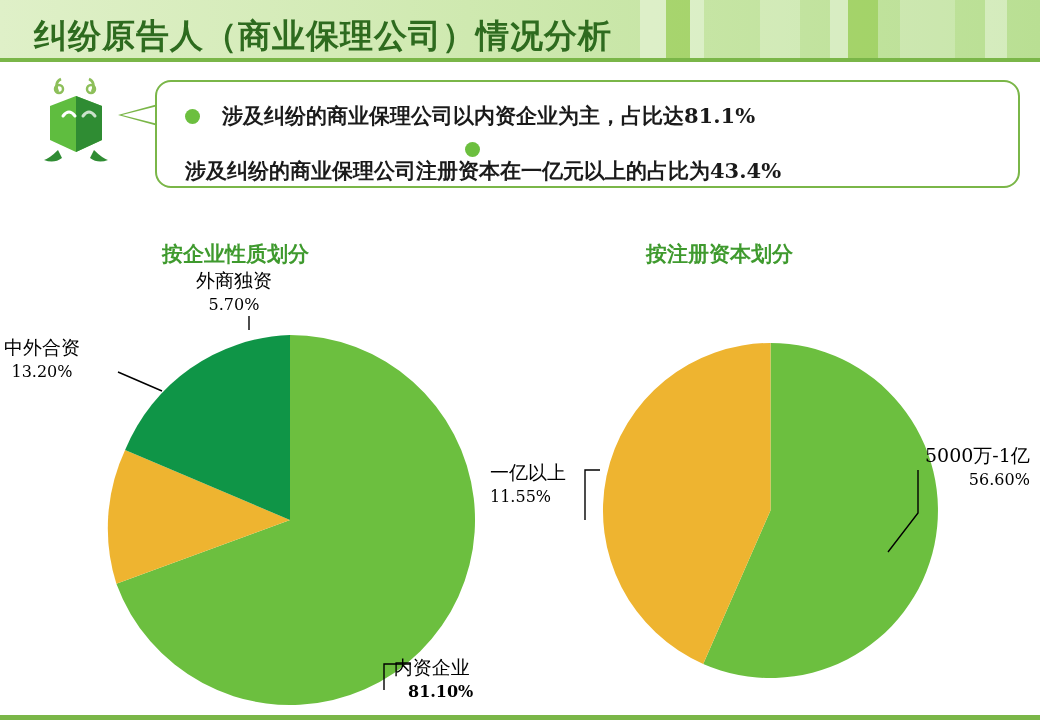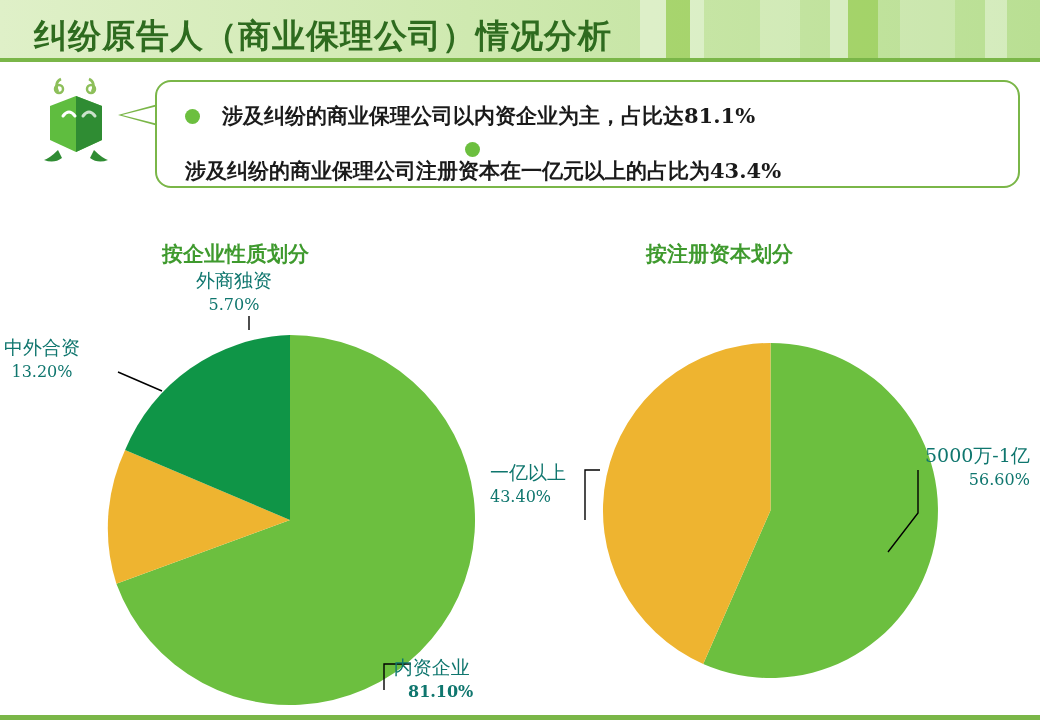--- a/index.html
+++ b/index.html
@@ -141,21 +141,21 @@
 
   
   .pie-wrap { position: absolute; }
   .pie-wrap.left  { left: 95px;  top: 325px; width: 390px; height: 390px; }
   .pie-wrap.right { left: 598px; top: 338px; width: 345px; height: 345px; }
 
   
   .lbl {
     position: absolute;
     font-size: 19px;
-    color: #0f766e;
+    color: #000000;
     font-family: "DejaVu Serif", "Liberation Serif", serif;
     white-space: nowrap;
     line-height: 1.35;
     text-align: center;
   }
   .lbl .val { font-size: 16px; }
 
   #lbl-foreign   { left: 196px; top: 268px; }
   #lbl-joint     { left: 4px;   top: 335px; }
   #lbl-domestic  { left: 390px; top: 655px; text-align: center; }
@@ -261,21 +261,21 @@
   </svg>
 </div>
 
 <svg class="leader" style="left:0;top:0;width:1040px;height:720px;pointer-events:none;">
   <polyline points="585,520 585,470 600,470" stroke="#000" stroke-width="1.4" fill="none"></polyline>
   <polyline points="888,552 918,513 918,470" stroke="#000" stroke-width="1.4" fill="none"></polyline>
 </svg>
 
 <div class="lbl" id="lbl-above1y">
   <div>一亿以上</div>
-  <div class="val">43.40%</div>
+  <div class="val">11.55%</div>
 </div>
 
 <div class="lbl" id="lbl-5000to1y">
   <div>5000万-1亿</div>
   <div class="val" style="margin-left:14px;">56.60%</div>
 </div>
 
 <div class="footer-rule"></div>
 
 </body></html>

